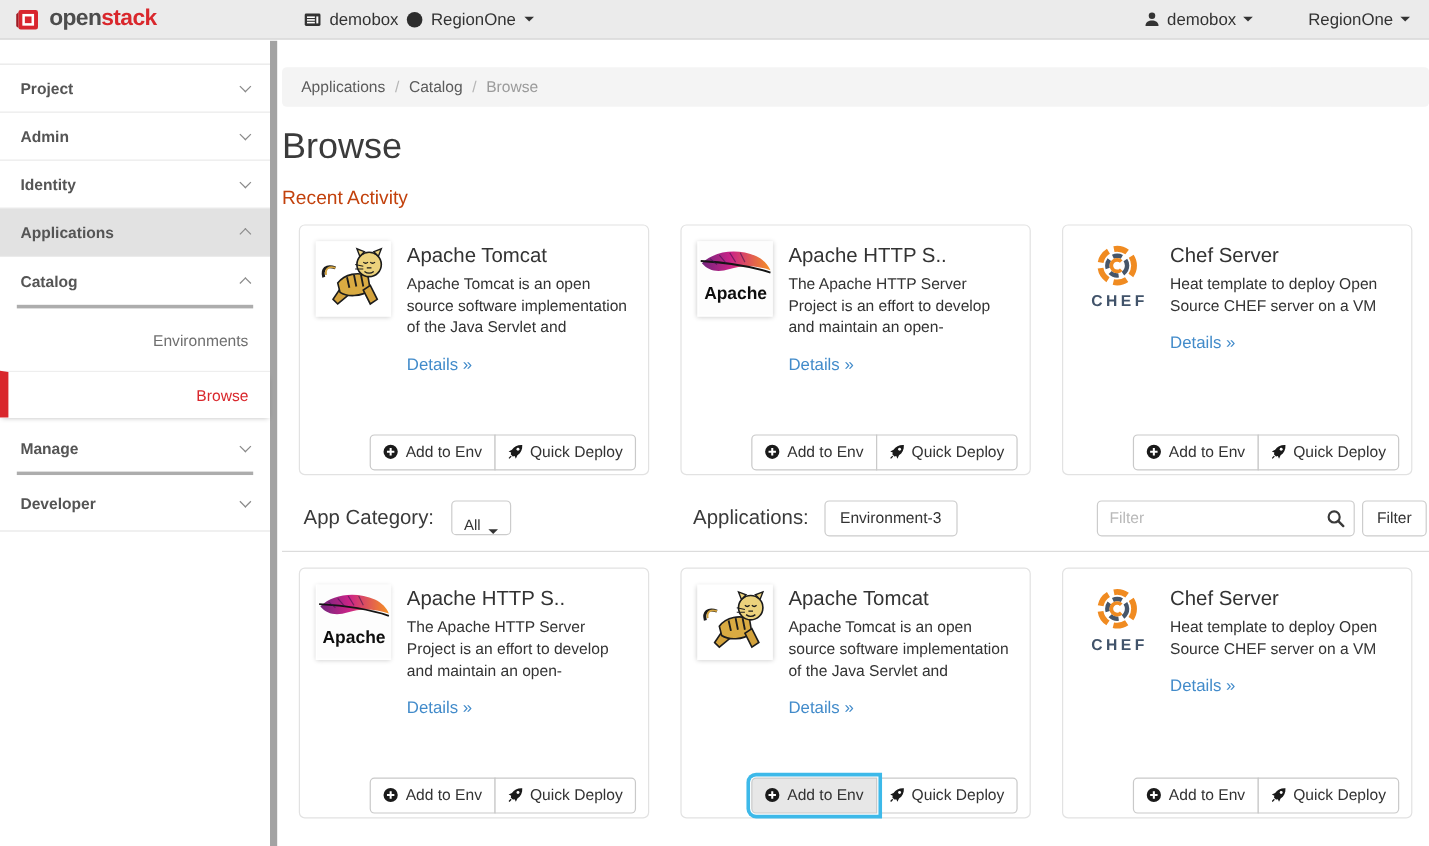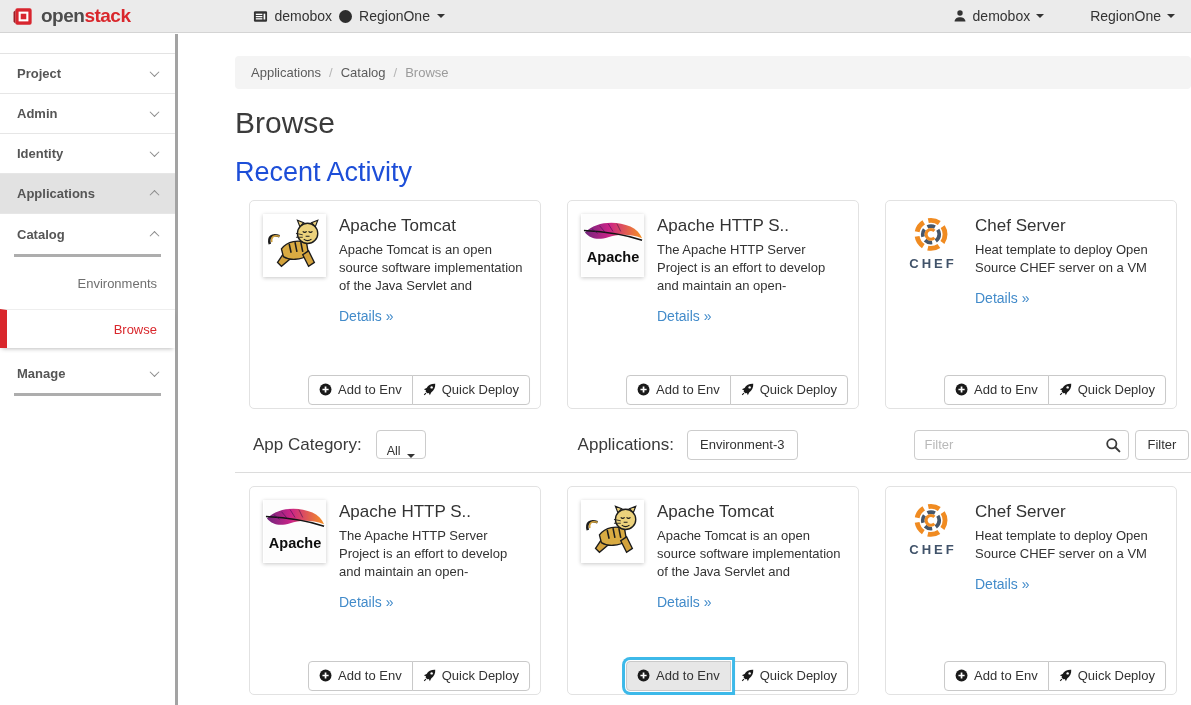--- a/index.html
+++ b/index.html
@@ -21,39 +21,39 @@
   .ctx{display:flex;align-items:center;gap:7px;margin-left:122px;font-size:14px;color:#333;cursor:pointer;}
   .ctx svg{width:15px;height:15px;}
   .dot{width:13px;height:13px;border-radius:50%;background:#2d2d2d;display:inline-block;}
   .nav-right{margin-left:auto;display:flex;align-items:center;}
   .menu{display:flex;align-items:center;gap:6px;font-size:14px;color:#333;cursor:pointer;}
   .menu svg{width:14px;height:14px;}
   .menu.region{margin-left:46px;margin-right:4px;}
   .caret{display:inline-block;width:0;height:0;border-left:4px solid transparent;border-right:4px solid transparent;border-top:4px solid #333;}
 
   
-  .sidebar{position:absolute;left:0;top:34px;bottom:0;width:178px;background:#fff;border-right:3px solid #a3a3a3;}
+  .sidebar{position:absolute;left:0;top:34px;bottom:0;width:231px;background:#fff;border-right:6px solid #a3a3a3;}
   .side-stub{height:20px;border-bottom:1px solid #e3e3e3;}
   .side-item{height:40px;display:flex;align-items:center;justify-content:space-between;padding:0 17px;border-bottom:1px solid #e6e6e6;font-size:13px;font-weight:bold;color:#555;cursor:pointer;background:#fff;}
   .side-item.open-section{background:#e2e2e2;}
   .chev{width:7px;height:7px;border-right:1.7px solid #8a8a8a;border-bottom:1.7px solid #8a8a8a;display:inline-block;}
   .chev.down{transform:rotate(45deg) translate(-1px,-1px);}
   .chev.up{transform:rotate(-135deg) translate(-1px,-1px);}
   .side-underline{height:3px;background:#adadad;margin:0 14px;}
   .side-sub{height:52px;display:flex;align-items:center;justify-content:flex-end;padding:0 18px;font-size:13px;color:#6f6f6f;cursor:pointer;}
   .side-sub.active{height:39px;color:var(--brand-red);border-top:1px solid #eee;border-left:7px solid var(--brand-red);box-shadow:0 3px 4px -2px rgba(0,0,0,.25);margin-bottom:5px;}
 
   
   .main{margin-left:220px;padding-left:15px;}
   .breadcrumb{margin-top:23px;height:33px;background:#f4f4f4;border-radius:4px;display:flex;align-items:center;gap:8px;padding:0 16px;font-size:13px;}
   .breadcrumb a{color:#5b5b5b;text-decoration:none;cursor:pointer;}
   .crumb-sep{color:#b5b5b5;}
   .crumb-current{color:#9b9b9b;}
   h1.page-title{font-size:30px;font-weight:400;color:#3b3b3b;margin-top:17px;line-height:1.15;}
-  h2.section-title{font-size:27px;font-weight:400;color:#1d4ed8;margin-top:16px;}
+  h2.section-title{font-size:16px;font-weight:400;color:#c2410c;margin-top:16px;}
 
   .cards-row{display:flex;gap:26px;margin:12px 0 0 14px;}
   .card{width:292px;height:209px;border:1px solid #e2e2e2;border-radius:5px;background:#fff;padding:13px;position:relative;}
   .card-main{display:flex;gap:13px;}
   .logo-box{width:63px;height:63px;flex:none;display:flex;align-items:center;justify-content:center;}
   .logo-box.boxed{background:#fff;box-shadow:0 1px 4px rgba(0,0,0,.22);}
   .logo-box svg{width:62px;height:62px;}
   .card-text{flex:1;min-width:0;}
   .card-title{font-size:17px;color:#333;margin:2px 0 5px;}
   .card-desc{font-size:13px;line-height:18px;color:#333;}
@@ -210,20 +210,24 @@
     <span>Environments</span>
   </div>
   <div class="side-sub active">
     <span>Browse</span>
   </div>
   <div class="side-item" style="border-bottom:none;">
     <span>Manage</span>
       <span class="chev down"></span>
   </div>
   <div class="side-underline"></div>
+  <div class="side-item" style="height:47px;">
+    <span>Developer</span>
+      <span class="chev down"></span>
+  </div>
 </div>
 
 <div class="main">
 
   <div class="breadcrumb">
     <a>Applications</a>
     <span class="crumb-sep">/</span>
     <a>Catalog</a>
     <span class="crumb-sep">/</span>
     <span class="crumb-current">Browse</span>

